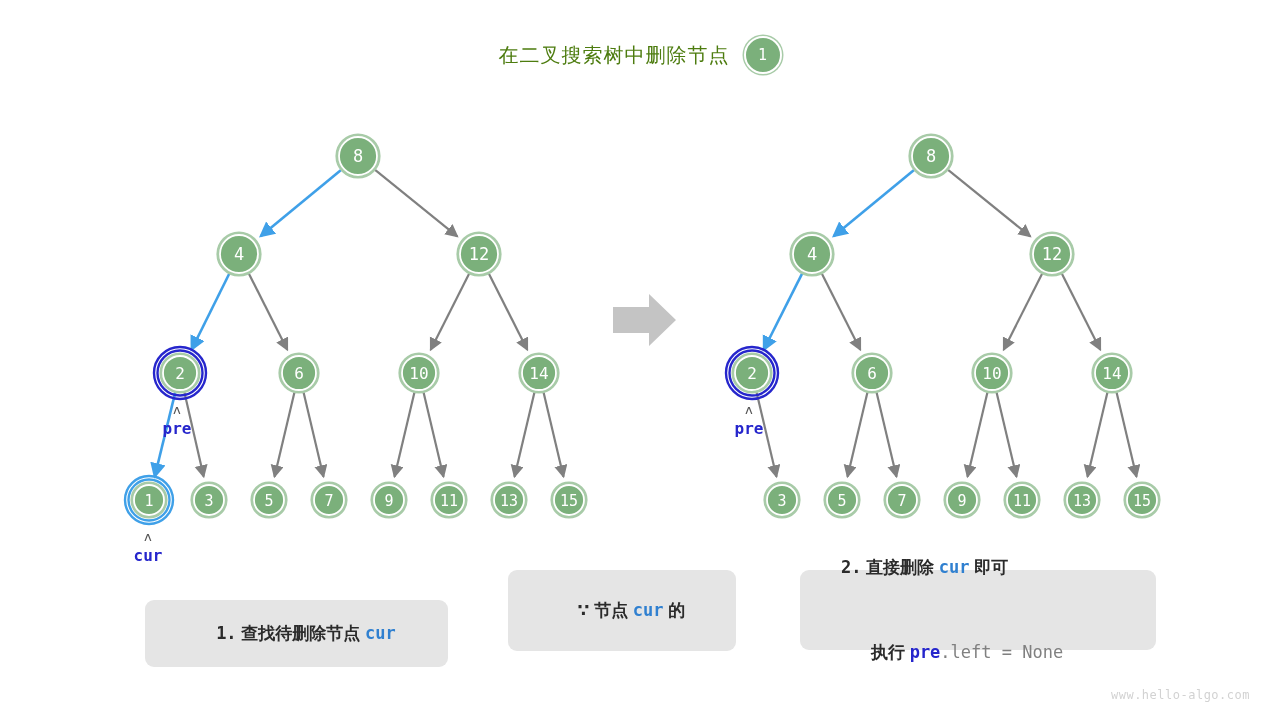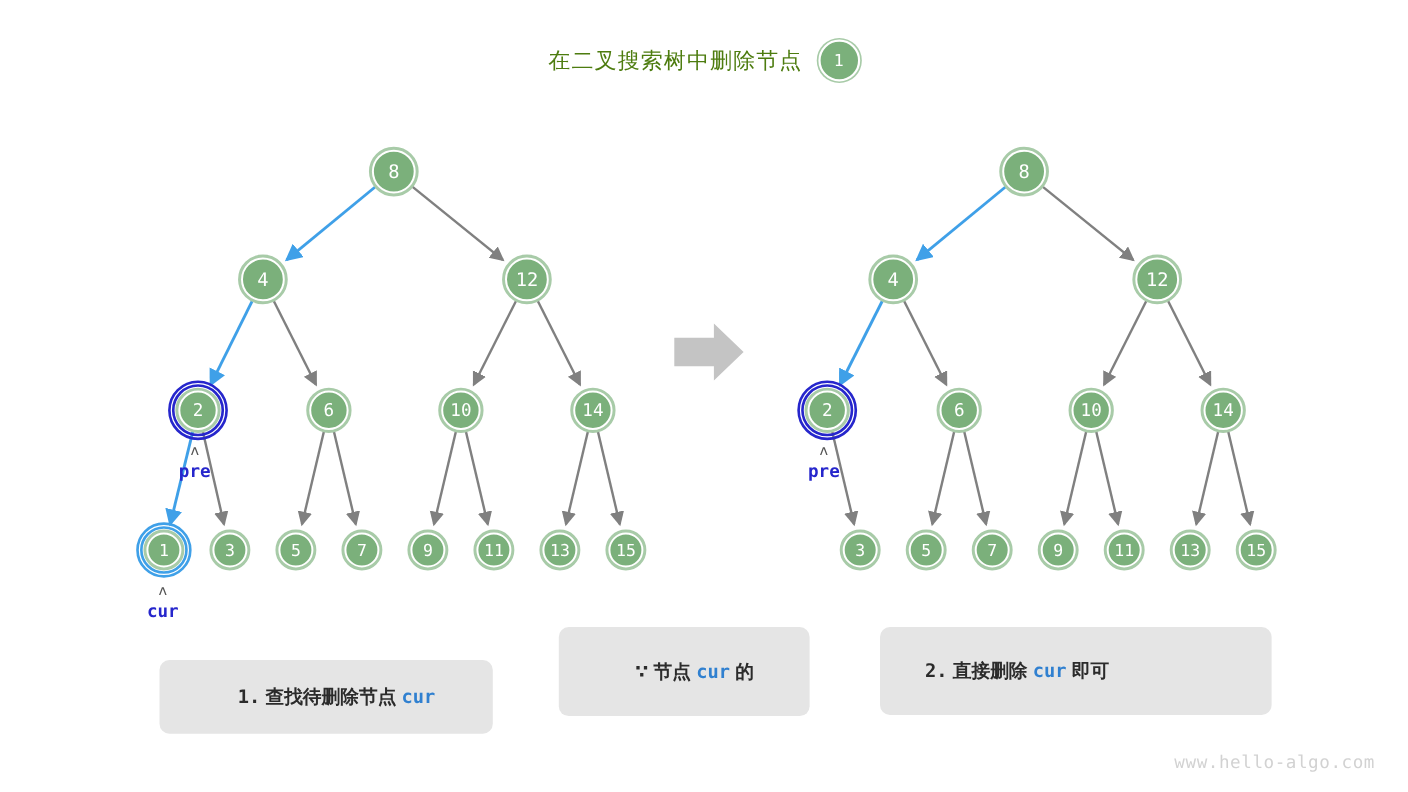--- a/index.html
+++ b/index.html
@@ -84,21 +84,21 @@
   #caption-right { left: 800px;  top: 570px; width: 356px; height: 80px; padding-left: 22px; align-items: flex-start; }
 
   #caption-mid .cap-line { text-align: center; }
 
   
   #watermark {
     position: absolute;
     right: 30px;
     bottom: 18px;
     font-family: "DejaVu Sans Mono", "Liberation Mono", monospace;
-    font-size: 16px;
+    font-size: 12px;
     color: #d2d2d2;
     letter-spacing: 0.5px;
   }
 </style>
 </head>
 <body>
 
 <div id="title-bar">
   <span id="title-text">在二叉搜索树中删除节点</span>
   <span id="title-badge">1</span>
@@ -325,15 +325,18 @@
 <div class="caption-box" id="caption-mid">
   <div class="cap-line" style="width:100%;">
     <span>∵ 节点 </span><span class="mono code-cur">cur</span><span> 的</span>
   </div>
 </div>
 
 <div class="caption-box" id="caption-right">
   <div class="cap-line">
     <span class="num-pref">2.</span><span> 直接删除 </span><span class="mono code-cur">cur</span><span> 即可</span>
   </div>
+  <div class="cap-line" style="padding-left:30px;">
+    <span>执行 </span><span class="mono code-pre">pre</span><span class="mono code-dim">.left = None</span>
+  </div>
 </div>
 
 <div id="watermark">www.hello-algo.com</div>
 
 </body></html>

